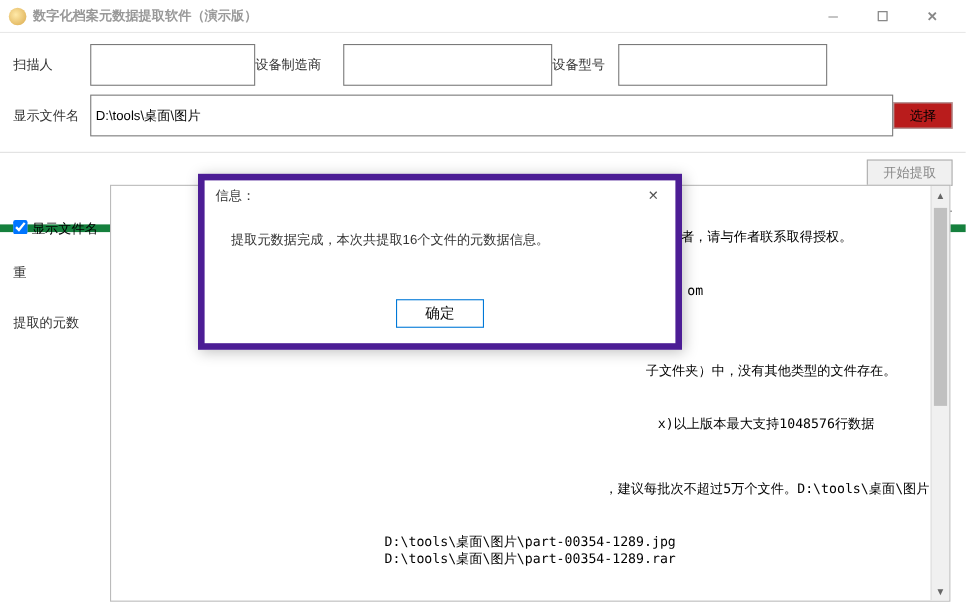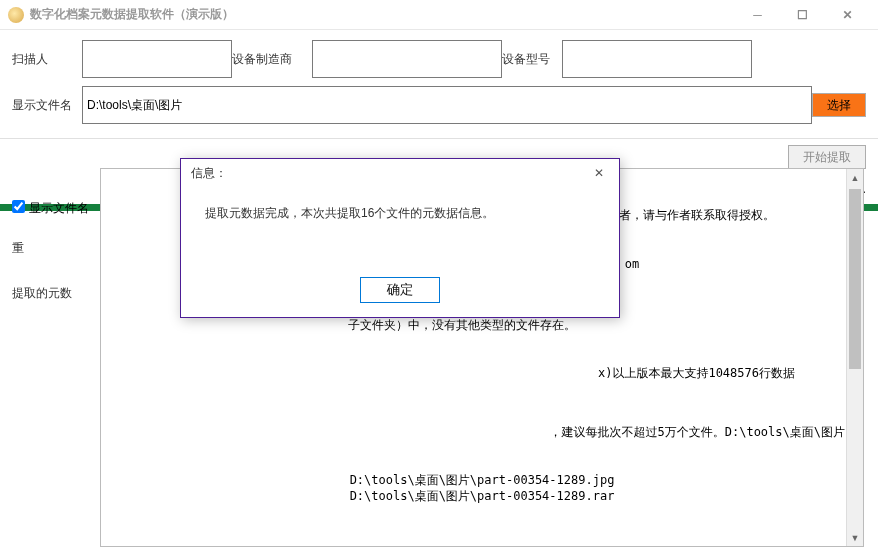--- a/index.html
+++ b/index.html
@@ -45,21 +45,21 @@
       height: 38px;
       padding: 0 4px;
       font-size: 12px;
       background: #fff;
     }
     .input-small { width: 150px; }
     .input-mid { width: 190px; }
     .input-long { flex: 1; }
     .btn {
       border: 1px solid #adadad;
-      background: #f97316;
+      background: #b91c1c;
       height: 24px;
       padding: 0 14px;
       font-size: 12px;
       cursor: pointer;
     }
     .btn:disabled { color: #888; background: #f0f0f0; }
     .toolbar-row {
       display: flex; align-items: flex-end;
       padding: 6px 12px;
       border-bottom: 7px solid #15803d;
@@ -125,21 +125,21 @@
     .left-labels {
       position: absolute;
       left: 12px;
       color: #333;
     }
     .modal {
       position: absolute;
       left: 180px; top: 158px;
       width: 440px; height: 160px;
       background: #fff;
-      border: 1px solid #4c1d95;
+      border: 6px solid #4c1d95;
       box-shadow: 2px 2px 12px rgba(0,0,0,0.25);
       z-index: 100;
     }
     .modal-title {
       height: 28px;
       display: flex; align-items: center;
       padding: 0 10px;
       color: #333;
       font-size: 12px;
     }
@@ -206,21 +206,21 @@
   <span>显示文件名</span>
 </label>
 
 <div class="left-labels" style="top:240px">重</div>
 <div class="left-labels" style="top:285px">提取的元数</div>
 
 <div class="content-area">
   <div class="content-inner">
     <span class="line" style="text-align:right;padding-right:80px">者，请与作者联系取得授权。</span>
     <span class="line" style="text-align:center;padding-left:300px">om</span>
-    <span class="line" style="padding-right:40px;margin-top:12px">子文件夹）中，没有其他类型的文件存在。</span>
+    <span class="line" style="text-align:right;padding-right:40px;margin-top:24px">子文件夹）中，没有其他类型的文件存在。</span>
     <span class="line" style="text-align:right;padding-right:60px">x)以上版本最大支持1048576行数据</span>
     <span class="line" style="text-align:right;padding-right:10px;margin-top:10px">，建议每批次不超过5万个文件。D:\tools\桌面\图片</span>
     <div id="log-lines"><span class="line">D:\tools\桌面\图片\part-00354-1289.jpg</span><span class="line">D:\tools\桌面\图片\part-00354-1289.rar</span></div>
   </div>
   <div class="scrollbar">
     <div class="scroll-arrow scroll-up">▲</div>
     <div class="scroll-thumb"></div>
     <div class="scroll-arrow scroll-down">▼</div>
   </div>
 </div>

